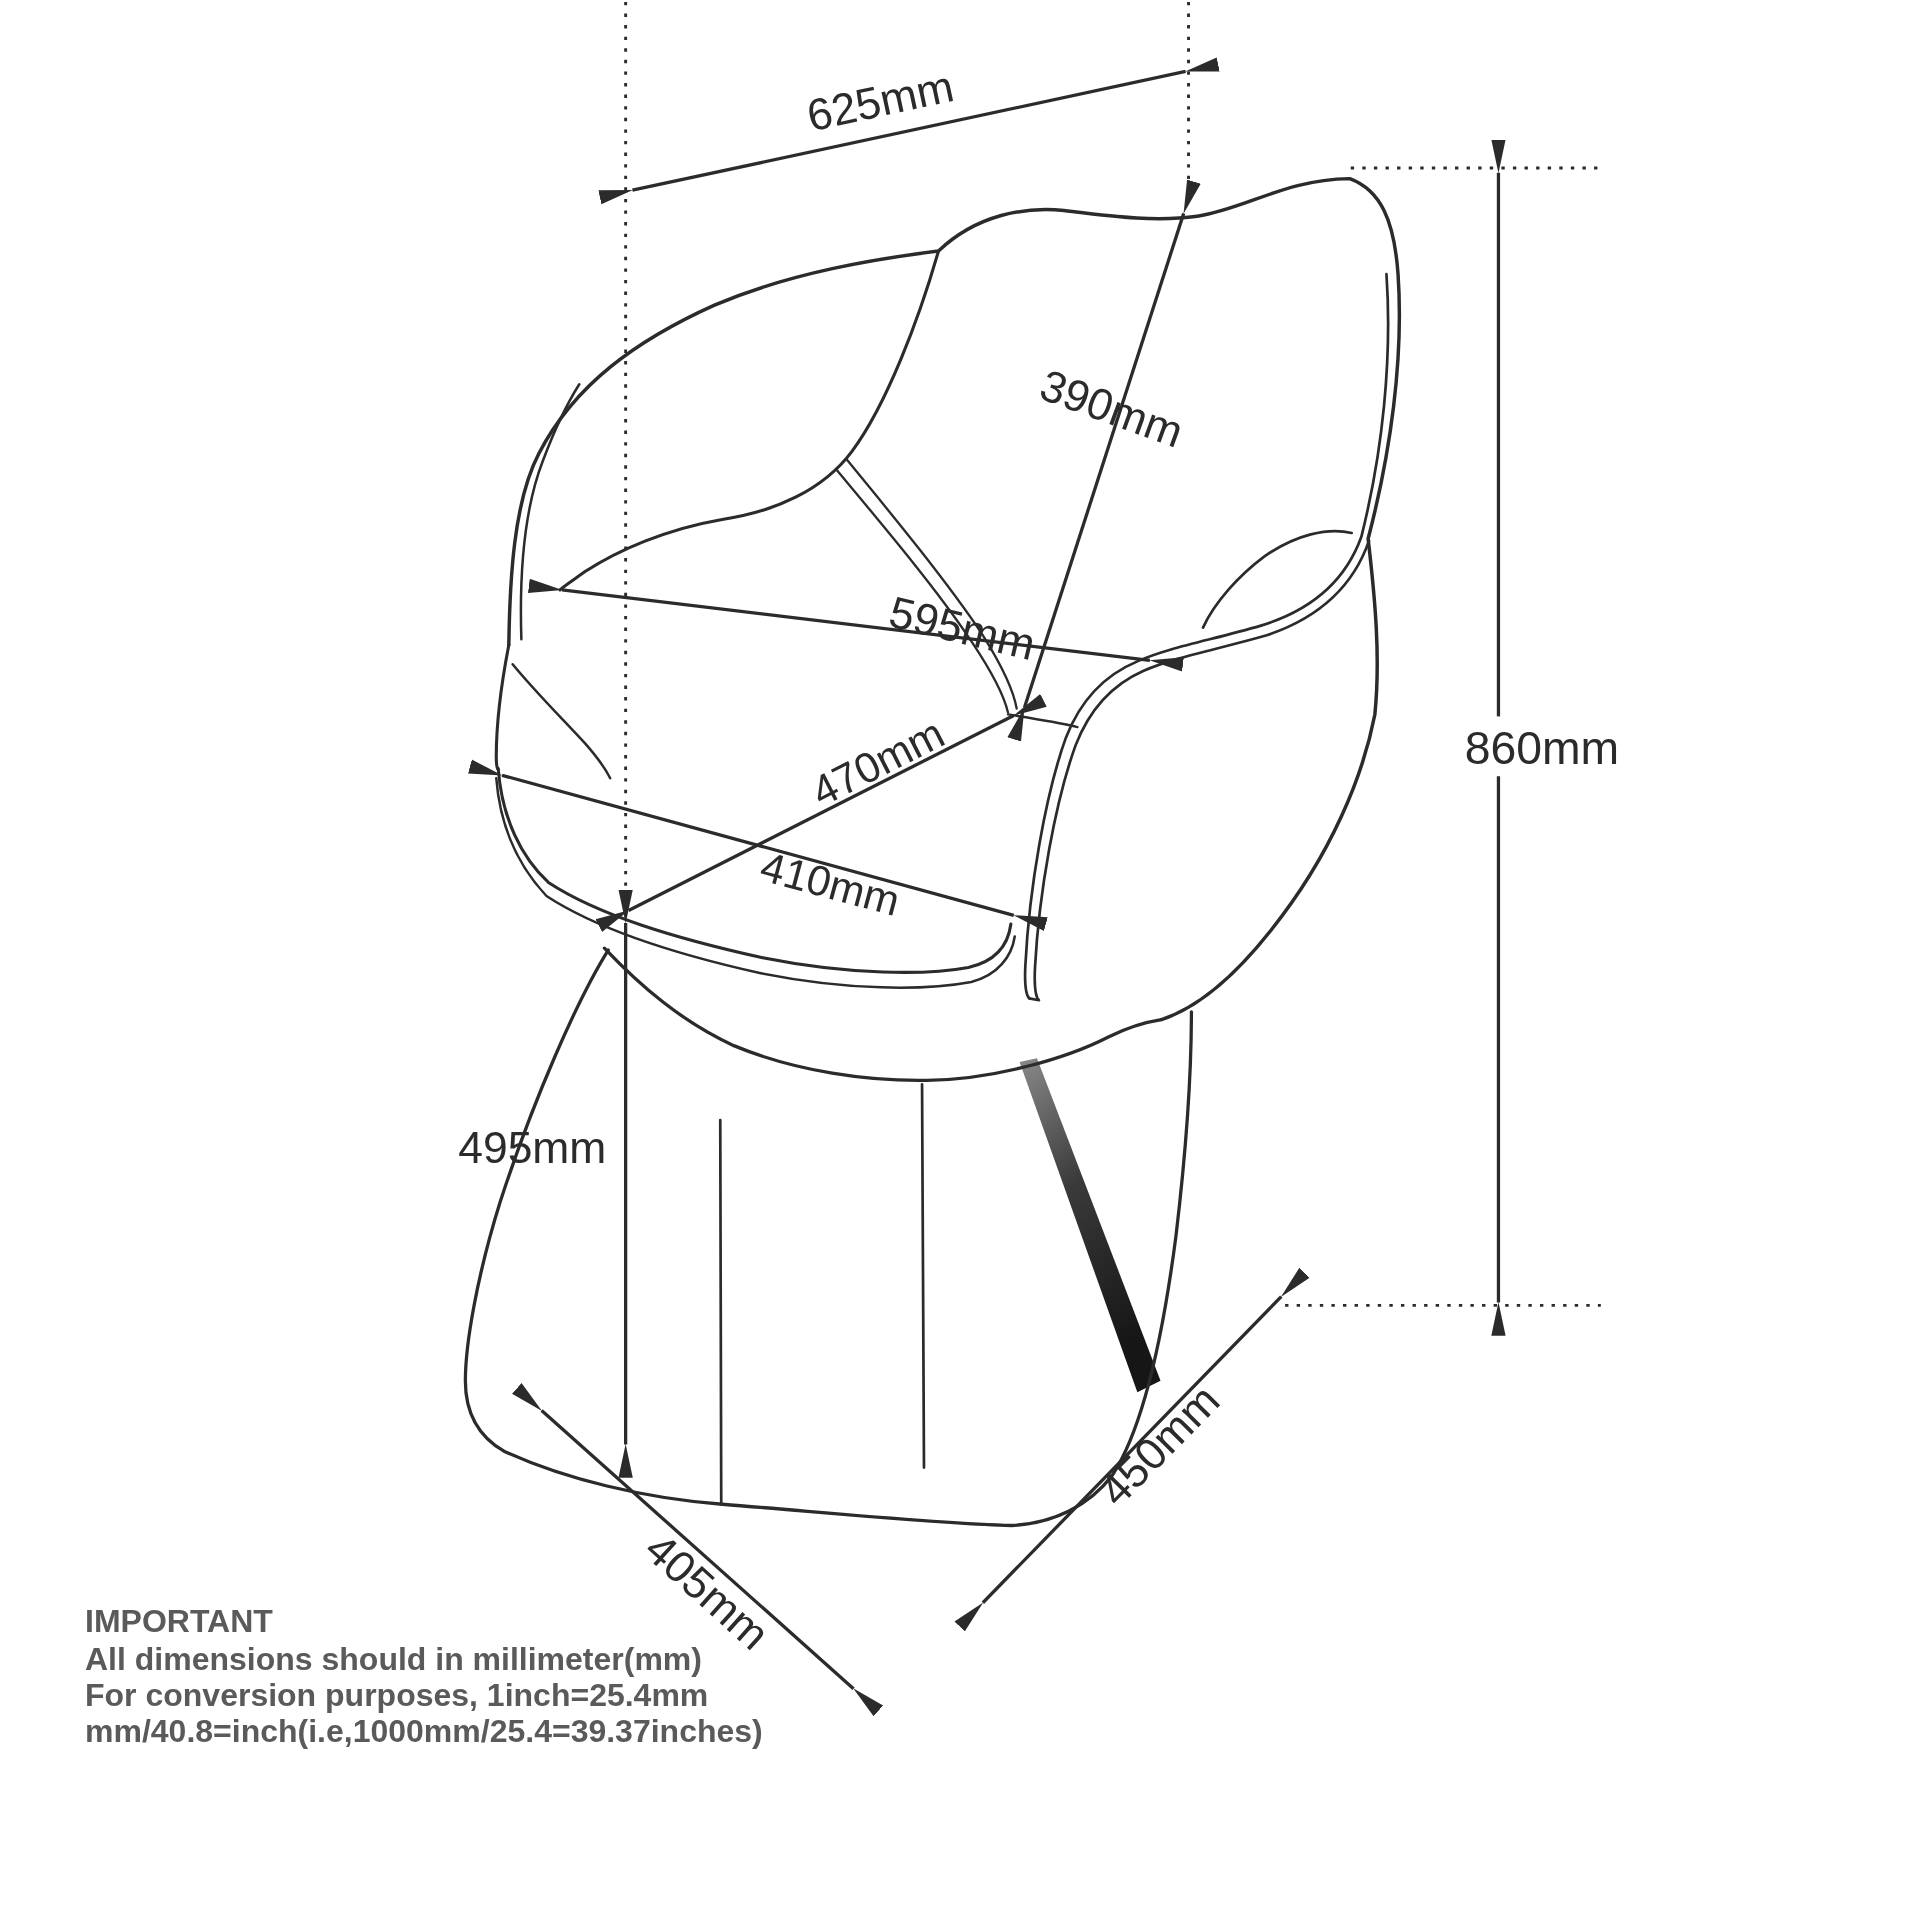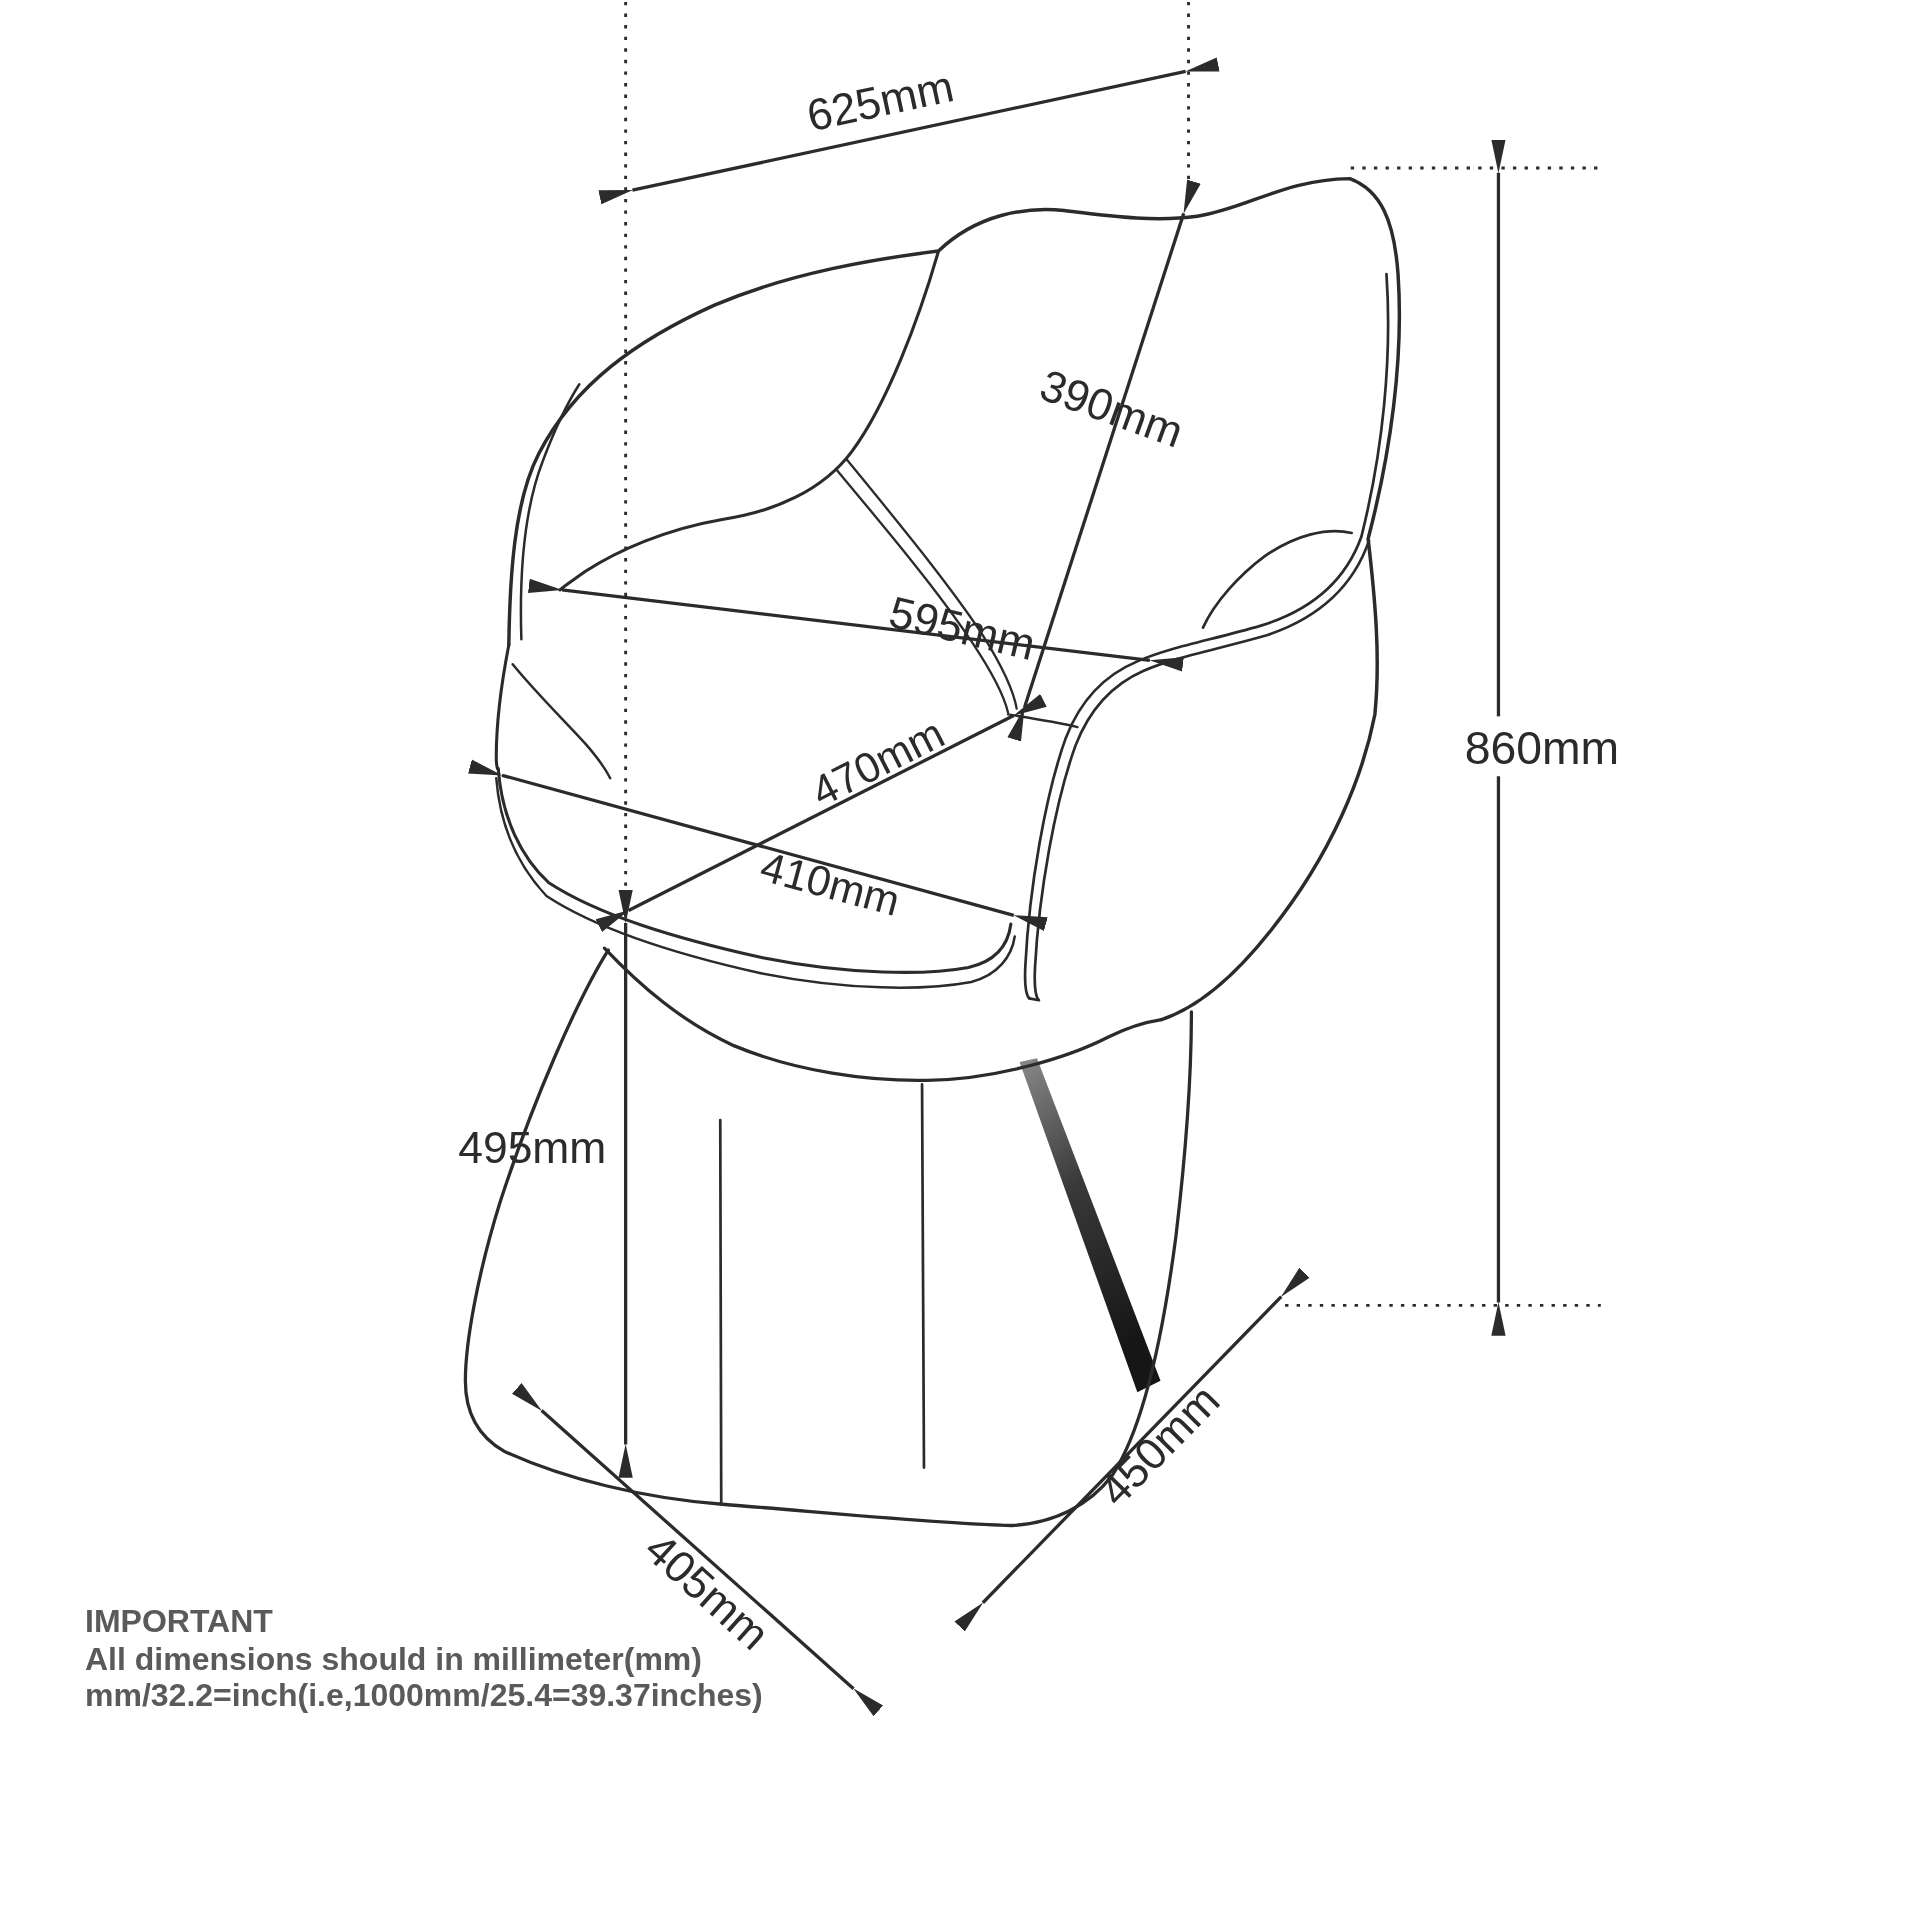--- a/index.html
+++ b/index.html
@@ -108,17 +108,18 @@
     <text class="dim-label" text-anchor="end" transform="translate(628,1205)">495mm</text>
     <text class="dim-label" transform="translate(722,1660) rotate(42)">405mm</text>
     <text class="dim-label" transform="translate(1212,1508) rotate(-45.5)">450mm</text>
     <text class="dim-label" style="font-size:48px" transform="translate(1597,791)">860mm</text>
   </g>
 </svg>
 
 <div class="notes">
   <div class="title">IMPORTANT</div>
   <div>All dimensions should in millimeter(mm)</div>
-  <div>mm/32.2=inch(i.e,1000mm/25.4=39.37inches)</div>
+  <div>For conversion purposes, 1inch=25.4mm</div>
+  <div>mm/40.8=inch(i.e,1000mm/25.4=39.37inches)</div>
 </div>
 
 </div>
 
 
 </body></html>

